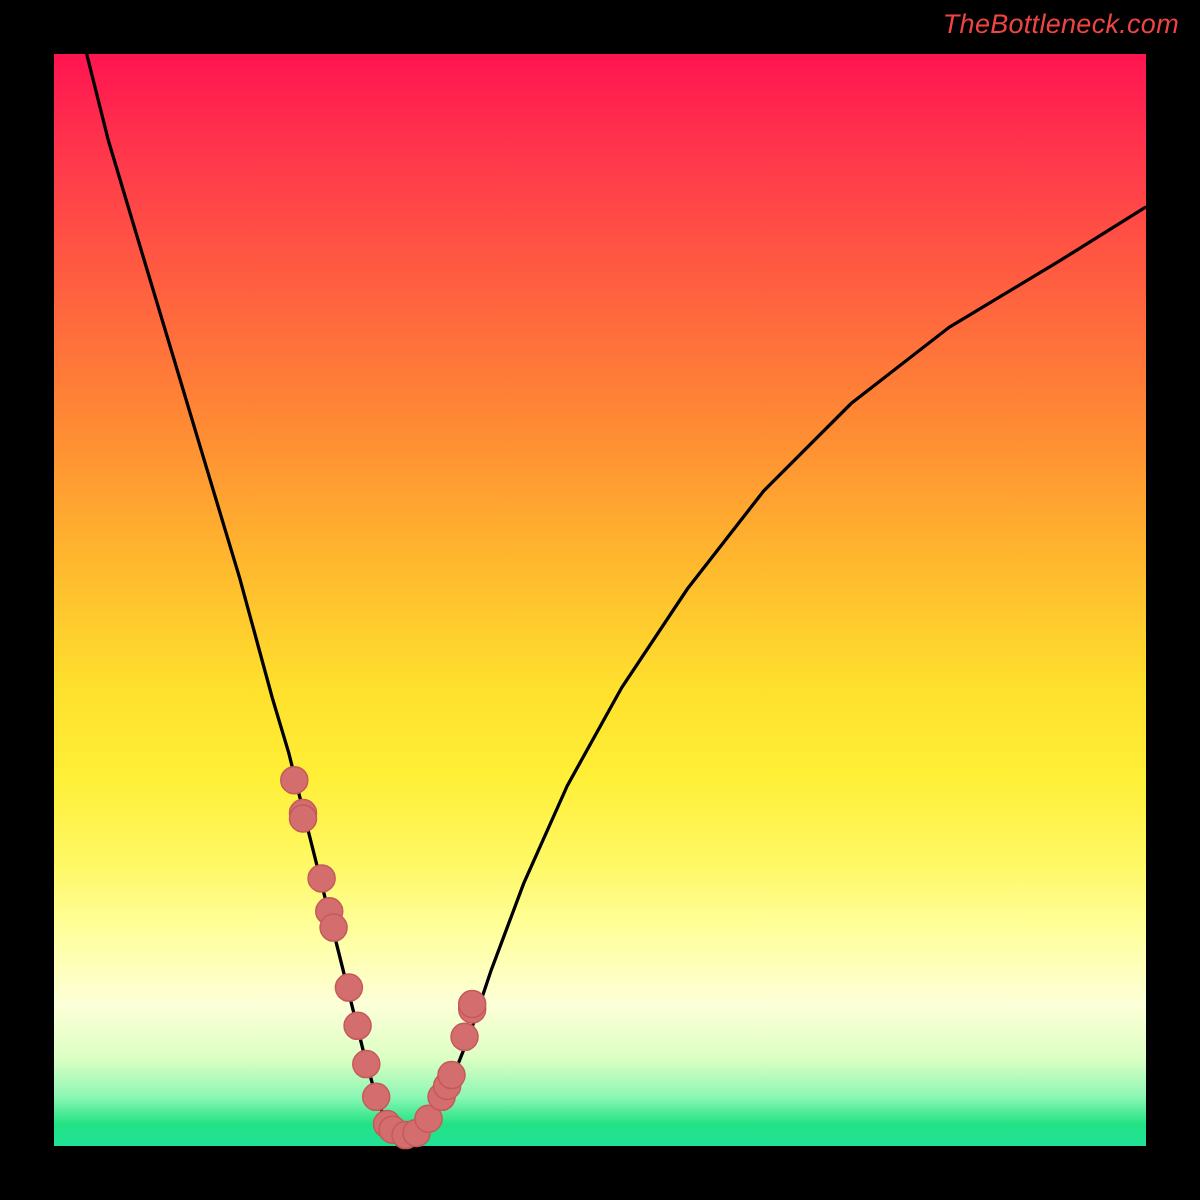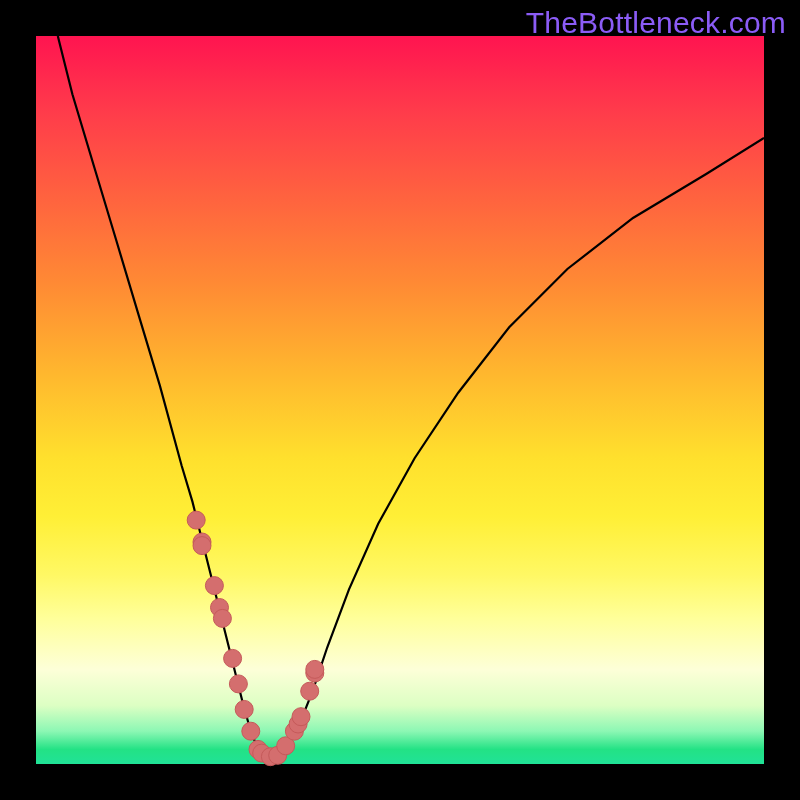--- a/index.html
+++ b/index.html
@@ -38,25 +38,26 @@
       #dcffc3 92%,
       #8cf7b4 95.5%,
       #23e285 98%,
       #20e297 100%
     );
   }
   .watermark {
     position: absolute;
     top: 6px;
     right: 14px;
-    color: #8b5cf6;
-    font-size: 30px;
+    color: #ef4444;
+    font-size: 18px;
     font-weight: 500;
     letter-spacing: 0.2px;
     user-select: none;
+    font-style: italic;
   }
   svg.curve {
     position: absolute;
     left: 0;
     top: 0;
     width: 728px;
     height: 728px;
     overflow: visible;
   }
 </style>

